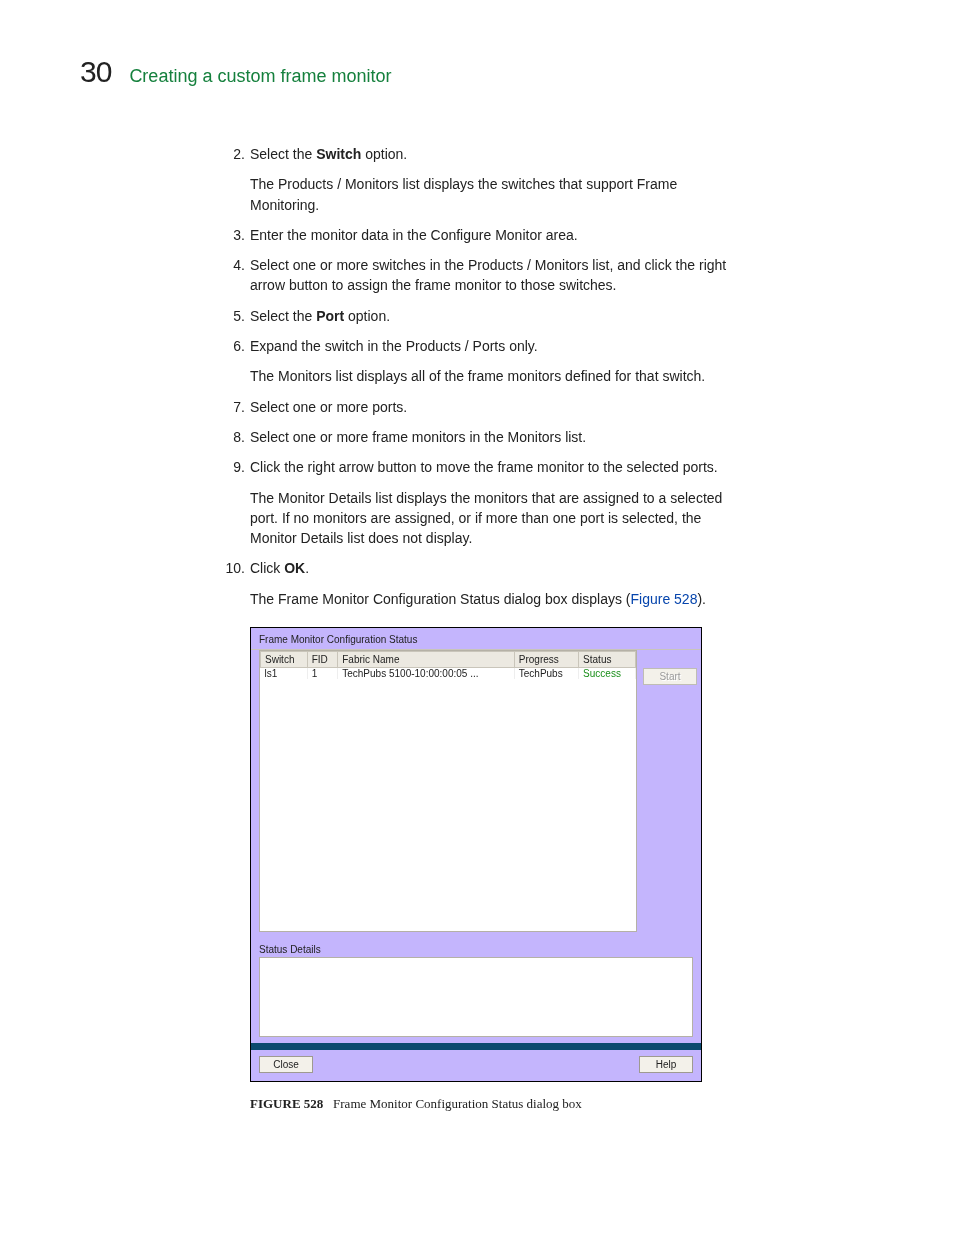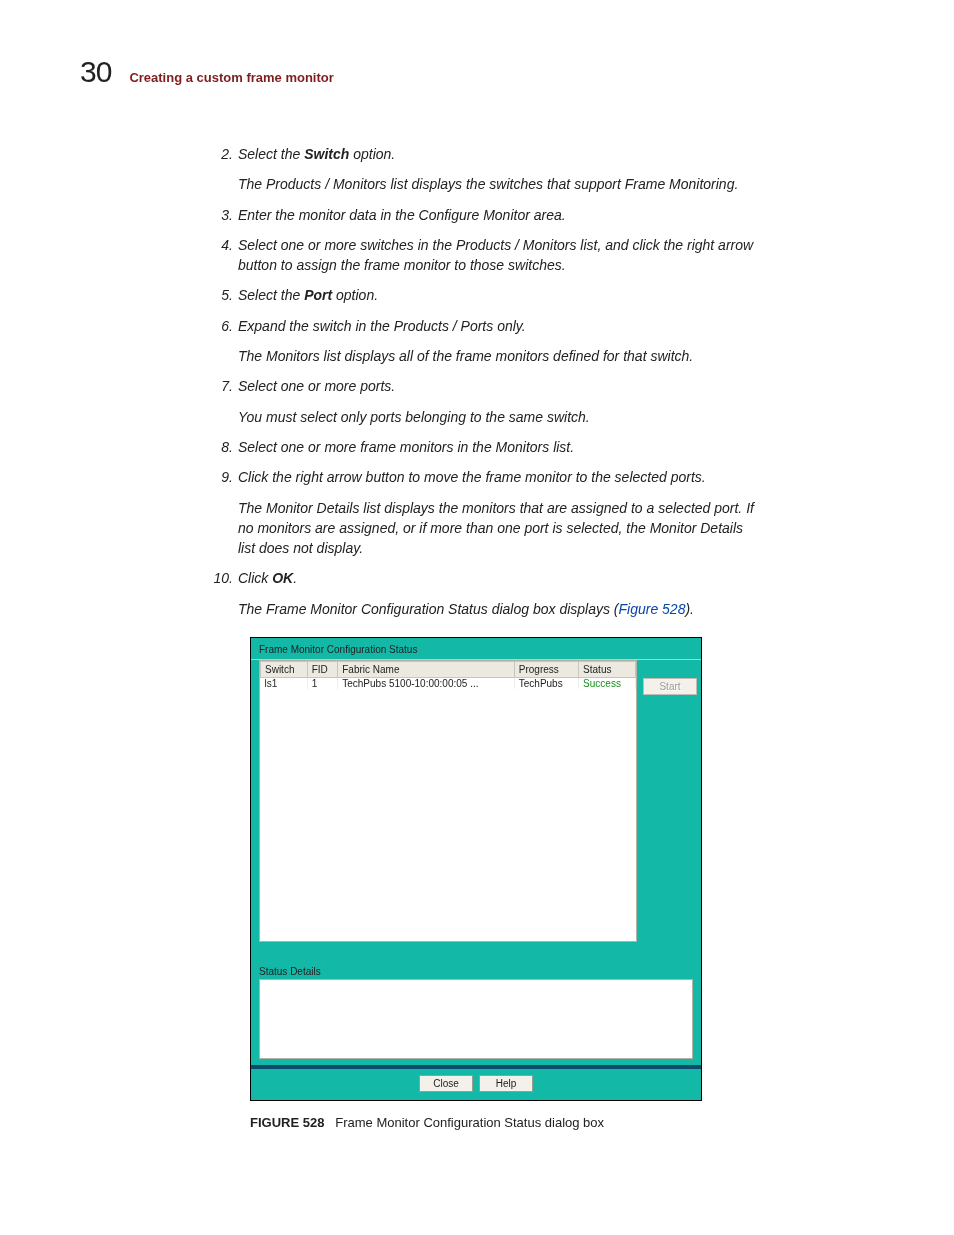--- a/index.html
+++ b/index.html
@@ -24,30 +24,28 @@
     margin-bottom: 55px;
   }
   .big-num {
     font-family: "Helvetica Neue", Arial, sans-serif;
     font-size: 30px;
     font-weight: 400;
     letter-spacing: -1px;
   }
   .head-title {
     font-family: Verdana, Geneva, sans-serif;
-    font-size: 13px;
-    color: #7f1d1d;
-    font-weight: bold;
+    font-size: 18px;
+    color: #15803d;
   }
   ol.steps {
-    margin: 4px;
+    margin: 16px;
     padding: 0 0 0 154px;
     list-style: none;
     counter-reset: step 1;
-    font-style: italic;
   }
   ol.steps > li {
     position: relative;
     counter-increment: step;
     font-size: 14px;
     line-height: 1.45;
     margin-bottom: 10px;
   }
   ol.steps > li::before {
     content: counter(step) ".";
@@ -62,21 +60,21 @@
   .bold { font-weight: 700; }
   a.figlink { color: #0645ad; text-decoration: none; }
 
   .figure-wrap {
     margin-left: 170px;
     margin-top: 18px;
   }
   .dialog {
     width: 450px;
     border: 1px solid #000;
-    background: #14b8a6;
+    background: #c4b5fd;
     font-family: "Microsoft Sans Serif", Tahoma, sans-serif;
     font-size: 10px;
   }
   .dlg-title {
     padding: 6px 8px 2px 8px;
     font-size: 10px;
   }
   .dlg-hr {
     border: none;
     border-top: 1px solid #c9c5ba;
@@ -126,41 +124,40 @@
     cursor: default;
   }
   .win-btn.disabled {
     color: #9a9a9a;
     border-color: #bfbdb4;
     text-shadow: 1px 1px 0 #fff;
   }
   .details-label {
     padding: 6px 8px 2px 8px;
     font-size: 10px;
-    margin-top: 12px;
   }
   .details-box {
     margin: 0 8px 6px 8px;
     border: 1px solid #b5b1a6;
     background: #ffffff;
     height: 70px;
     padding: 4px 6px;
     font-size: 10px;
     line-height: 1.6;
   }
   .dlg-footer {
     display: flex;
-    justify-content: center;
+    justify-content: space-between;
     gap: 6px;
     padding: 6px 8px 8px 8px;
-    border-top: 4px solid #0c4a6e;
+    border-top: 7px solid #0c4a6e;
   }
   .figure-caption {
     margin-top: 14px;
-    font-family: Liberation Sans, sans-serif;
+    font-family: Liberation Serif, serif;
     font-size: 13px;
   }
   .figure-caption .figlbl {
     font-weight: 700;
   }
 </style>
 </head>
 <body>
 
 <div class="page">
@@ -183,21 +180,20 @@
       </li>
       <li>
         <div><span>Select the </span><span class="bold">Port</span><span> option.</span></div>
       </li>
       <li>
         <div><span>Expand the switch in the Products / Ports only.</span></div>
         <div class="para">The Monitors list displays all of the frame monitors defined for that switch.</div>
       </li>
       <li>
         <div><span>Select one or more ports.</span></div>
-        <div class="para">You must select only ports belonging to the same switch.</div>
       </li>
       <li>
         <div><span>Select one or more frame monitors in the Monitors list.</span></div>
       </li>
       <li>
         <div><span>Click the right arrow button to move the frame monitor to the selected ports.</span></div>
         <div class="para">The Monitor Details list displays the monitors that are assigned to a selected port. If no monitors are assigned, or if more than one port is selected, the Monitor Details list does not display.</div>
       </li>
       <li>
         <div><span>Click </span><span class="bold">OK</span><span>.</span></div>

